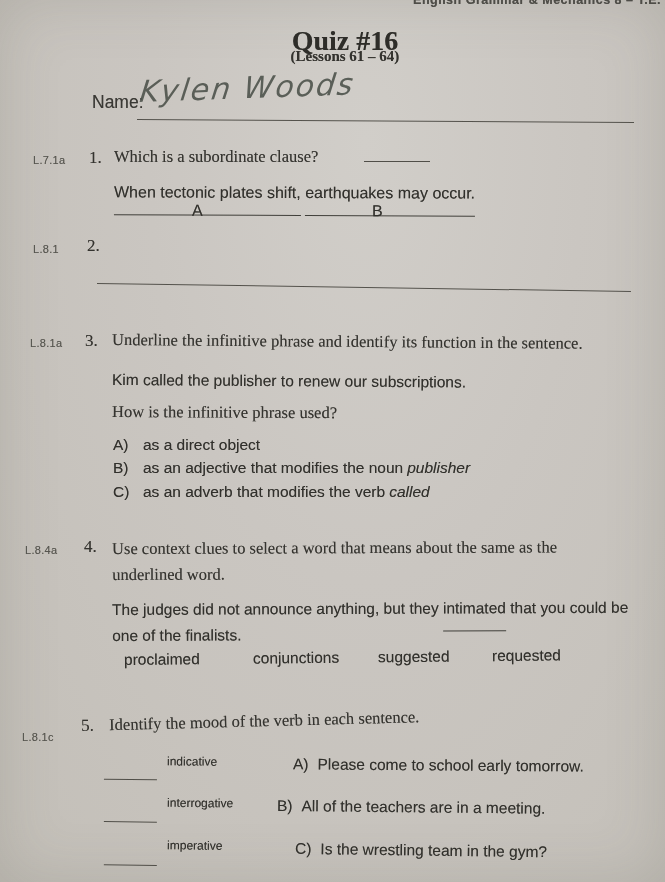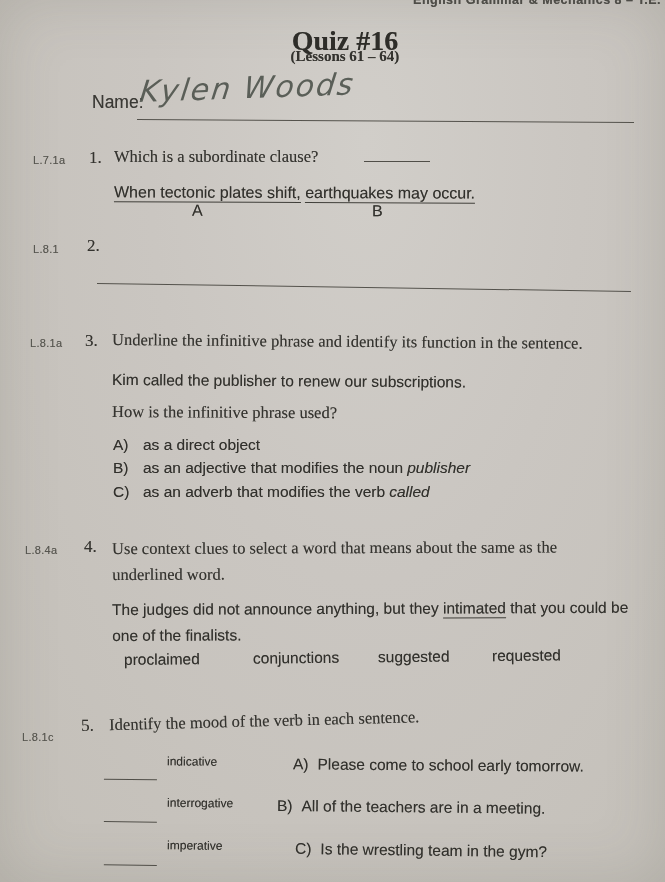--- a/index.html
+++ b/index.html
@@ -28,21 +28,21 @@
   .subtitle{top:48px;left:30px;width:630px;text-align:center;
     font-family:"Liberation Serif", serif;font-weight:bold;font-size:15px;color:#33322e;}
   .name-label{top:92px;left:92px;font-size:17.5px;color:#3a3935;}
   .handwriting{
     top:74px;left:138px;
     font-family:"DejaVu Sans", sans-serif;font-style:italic;
     font-size:30px;letter-spacing:2px;color:#51564f;opacity:.92;
     transform:rotate(-2deg) skewX(-9deg);transform-origin:left bottom;
   }
   .rule{border-bottom:1.6px solid #54524c;height:0;}
-  .ul{border-bottom:1.5px solid #403f3a;padding-bottom:1px;}
+  .ul{border-bottom:1.5px solid #403f3a;padding-bottom:14px;}
   .blank{display:inline-block;border-bottom:1.6px solid #504e48;}
   .italic{font-style:italic;margin-left:4px;}
   .choice-label{display:inline-block;width:30px;}
   .q5row .mood{position:absolute;left:167px;top:0;font-size:12px;}
   .q5row .sent{position:absolute;top:0;white-space:nowrap;font-size:15.5px;}
   .q5row .sent .lbl{margin-right:9px;}
   .q5row .blank{position:absolute;left:104px;width:53px;}
 </style>
 </head>
 <body>

